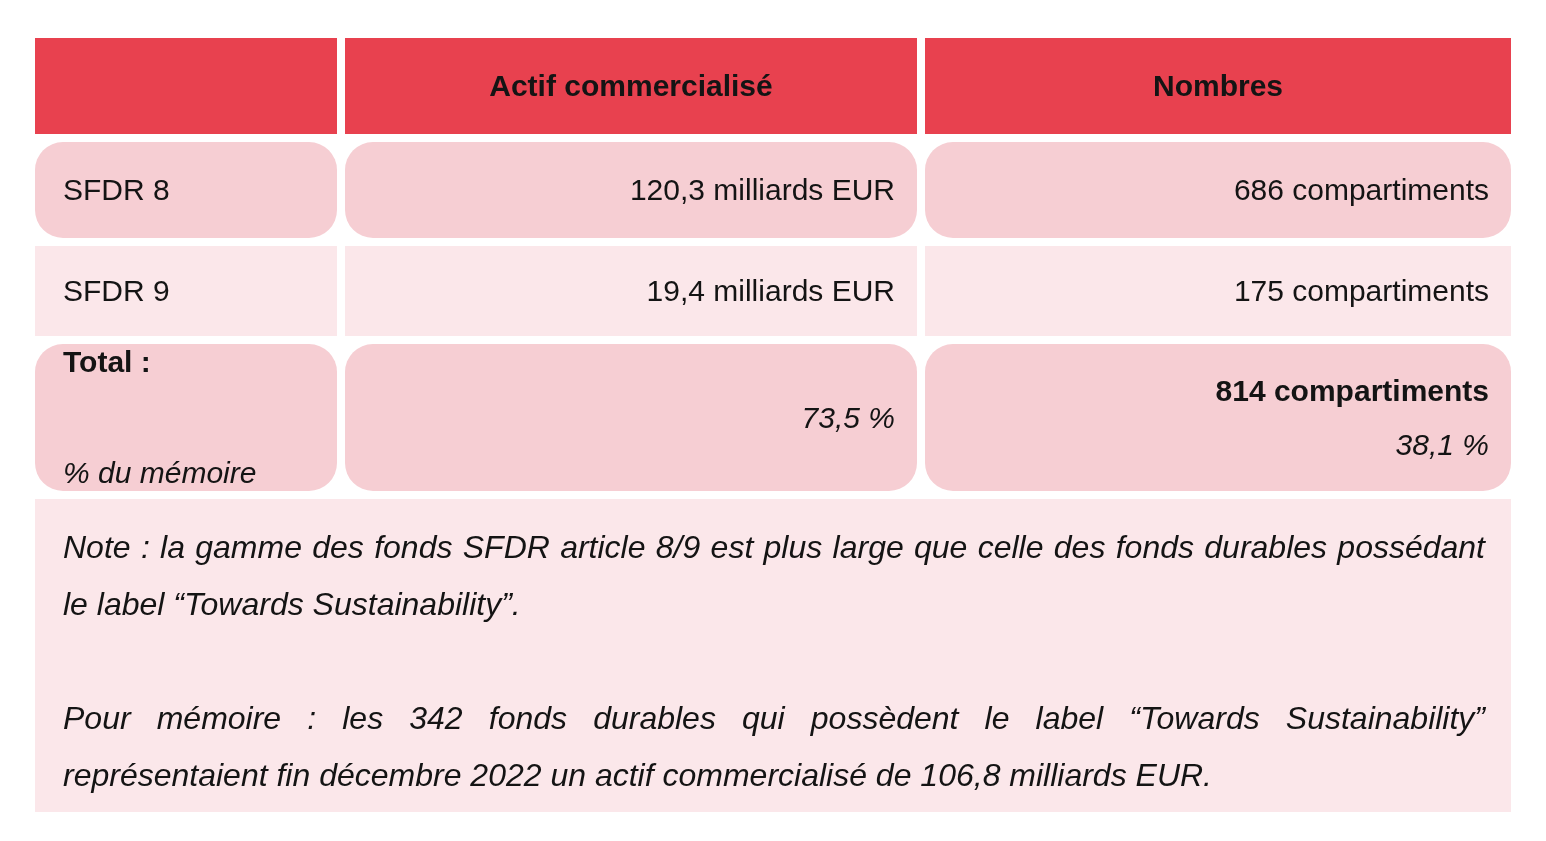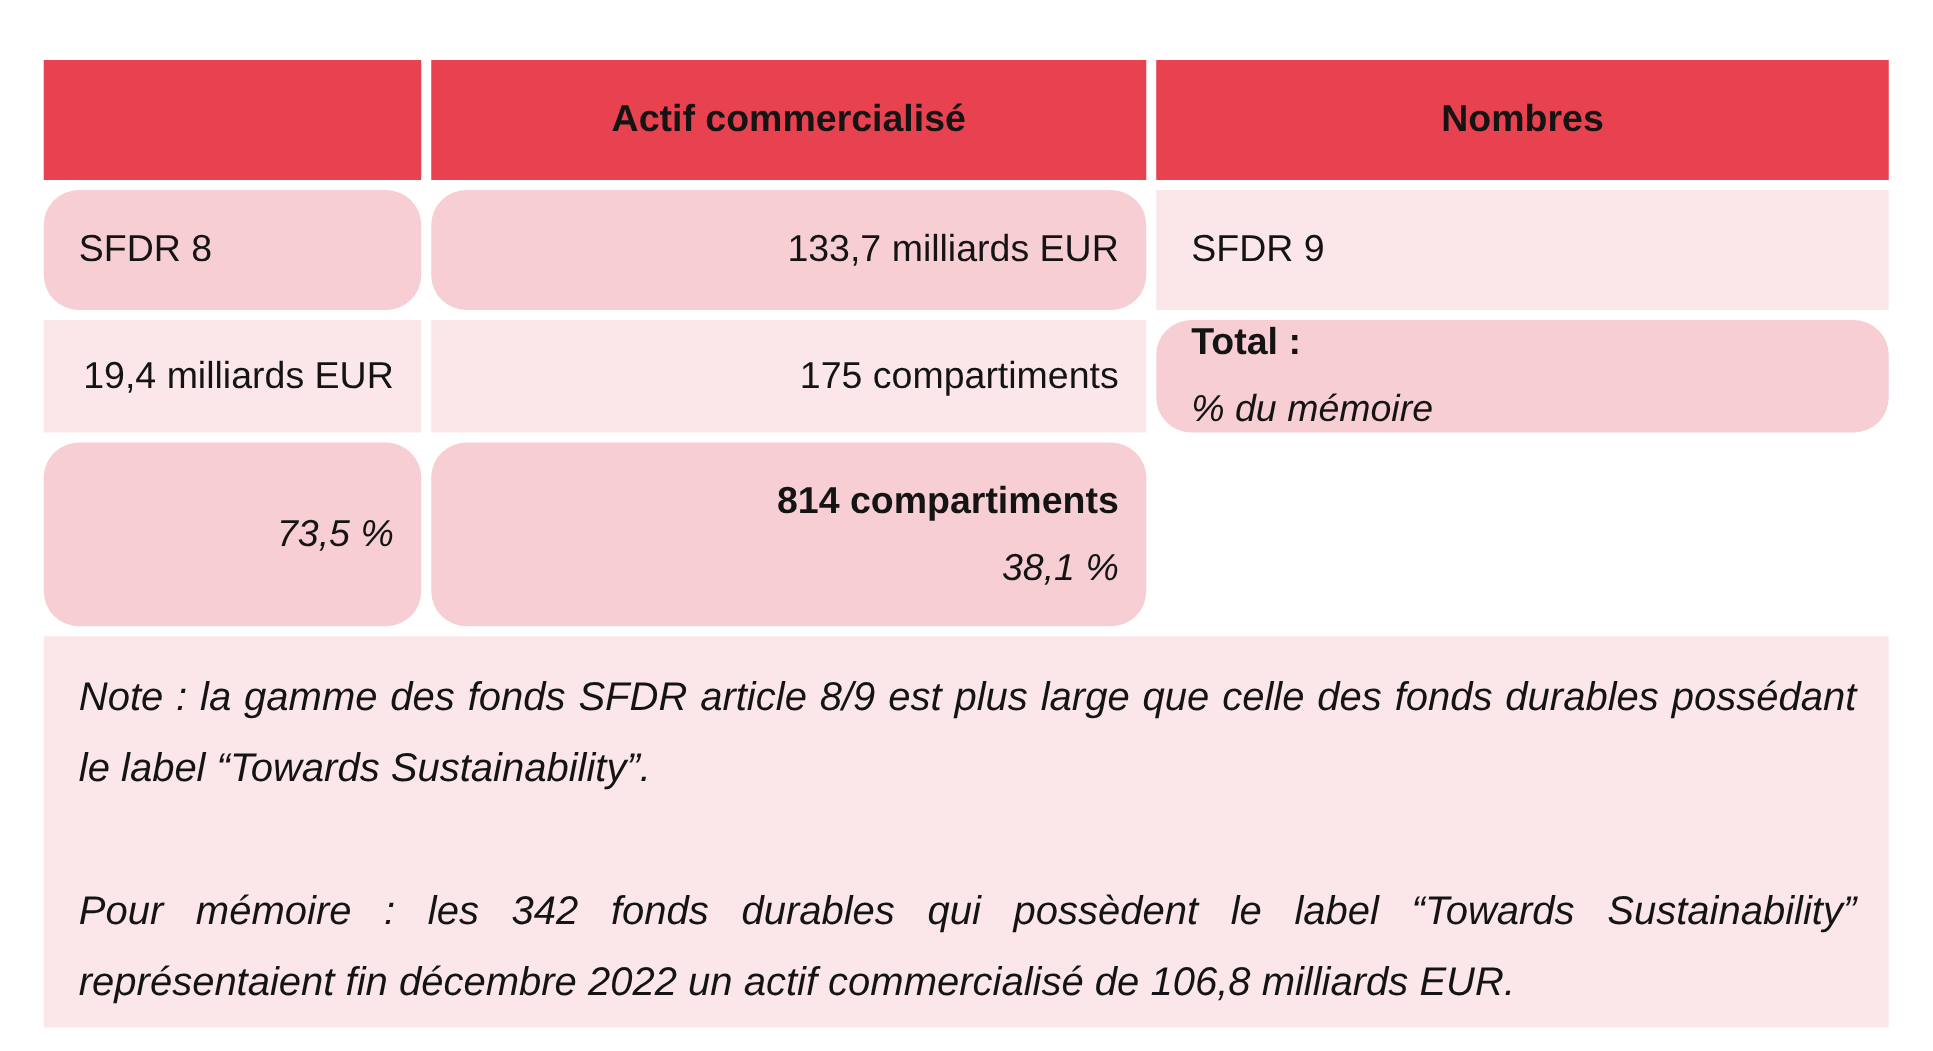--- a/index.html
+++ b/index.html
@@ -21,21 +21,21 @@
   .page {
     position: relative;
     width: 1546px;
     height: 841px;
     background: #FFFFFF;
     overflow: hidden;
   }
   .grid {
     position: absolute;
     left: 35px;
-    top: 48px;
+    top: 38px;
     width: 1476px;
     display: grid;
     grid-template-columns: 302px 572px 586px;
     grid-template-rows: 96px 96px 90px 147px 313px;
     gap: 8px;
   }
   .cell {
     display: flex;
     align-items: center;
     font-size: 30px;
@@ -82,21 +82,22 @@
 <body>
 
 <div class="page">
   <div class="grid">
 
     <div class="cell head"></div>
     <div class="cell head">Actif commercialisé</div>
     <div class="cell head">Nombres</div>
 
     <div class="cell bg-dark label-cell">SFDR 8</div>
-    <div class="cell bg-dark num-cell">133,7 milliards EUR</div>
+    <div class="cell bg-dark num-cell">120,3 milliards EUR</div>
+    <div class="cell bg-dark num-cell">686 compartiments</div>
 
     <div class="cell bg-light label-cell">SFDR 9</div>
     <div class="cell bg-light num-cell">19,4 milliards EUR</div>
     <div class="cell bg-light num-cell">175 compartiments</div>
 
     <div class="cell bg-dark stack label-cell">
       <div class="bold-line">Total :</div>
       <div class="italic-line">% du mémoire</div>
     </div>
     <div class="cell bg-dark stack num-cell">

